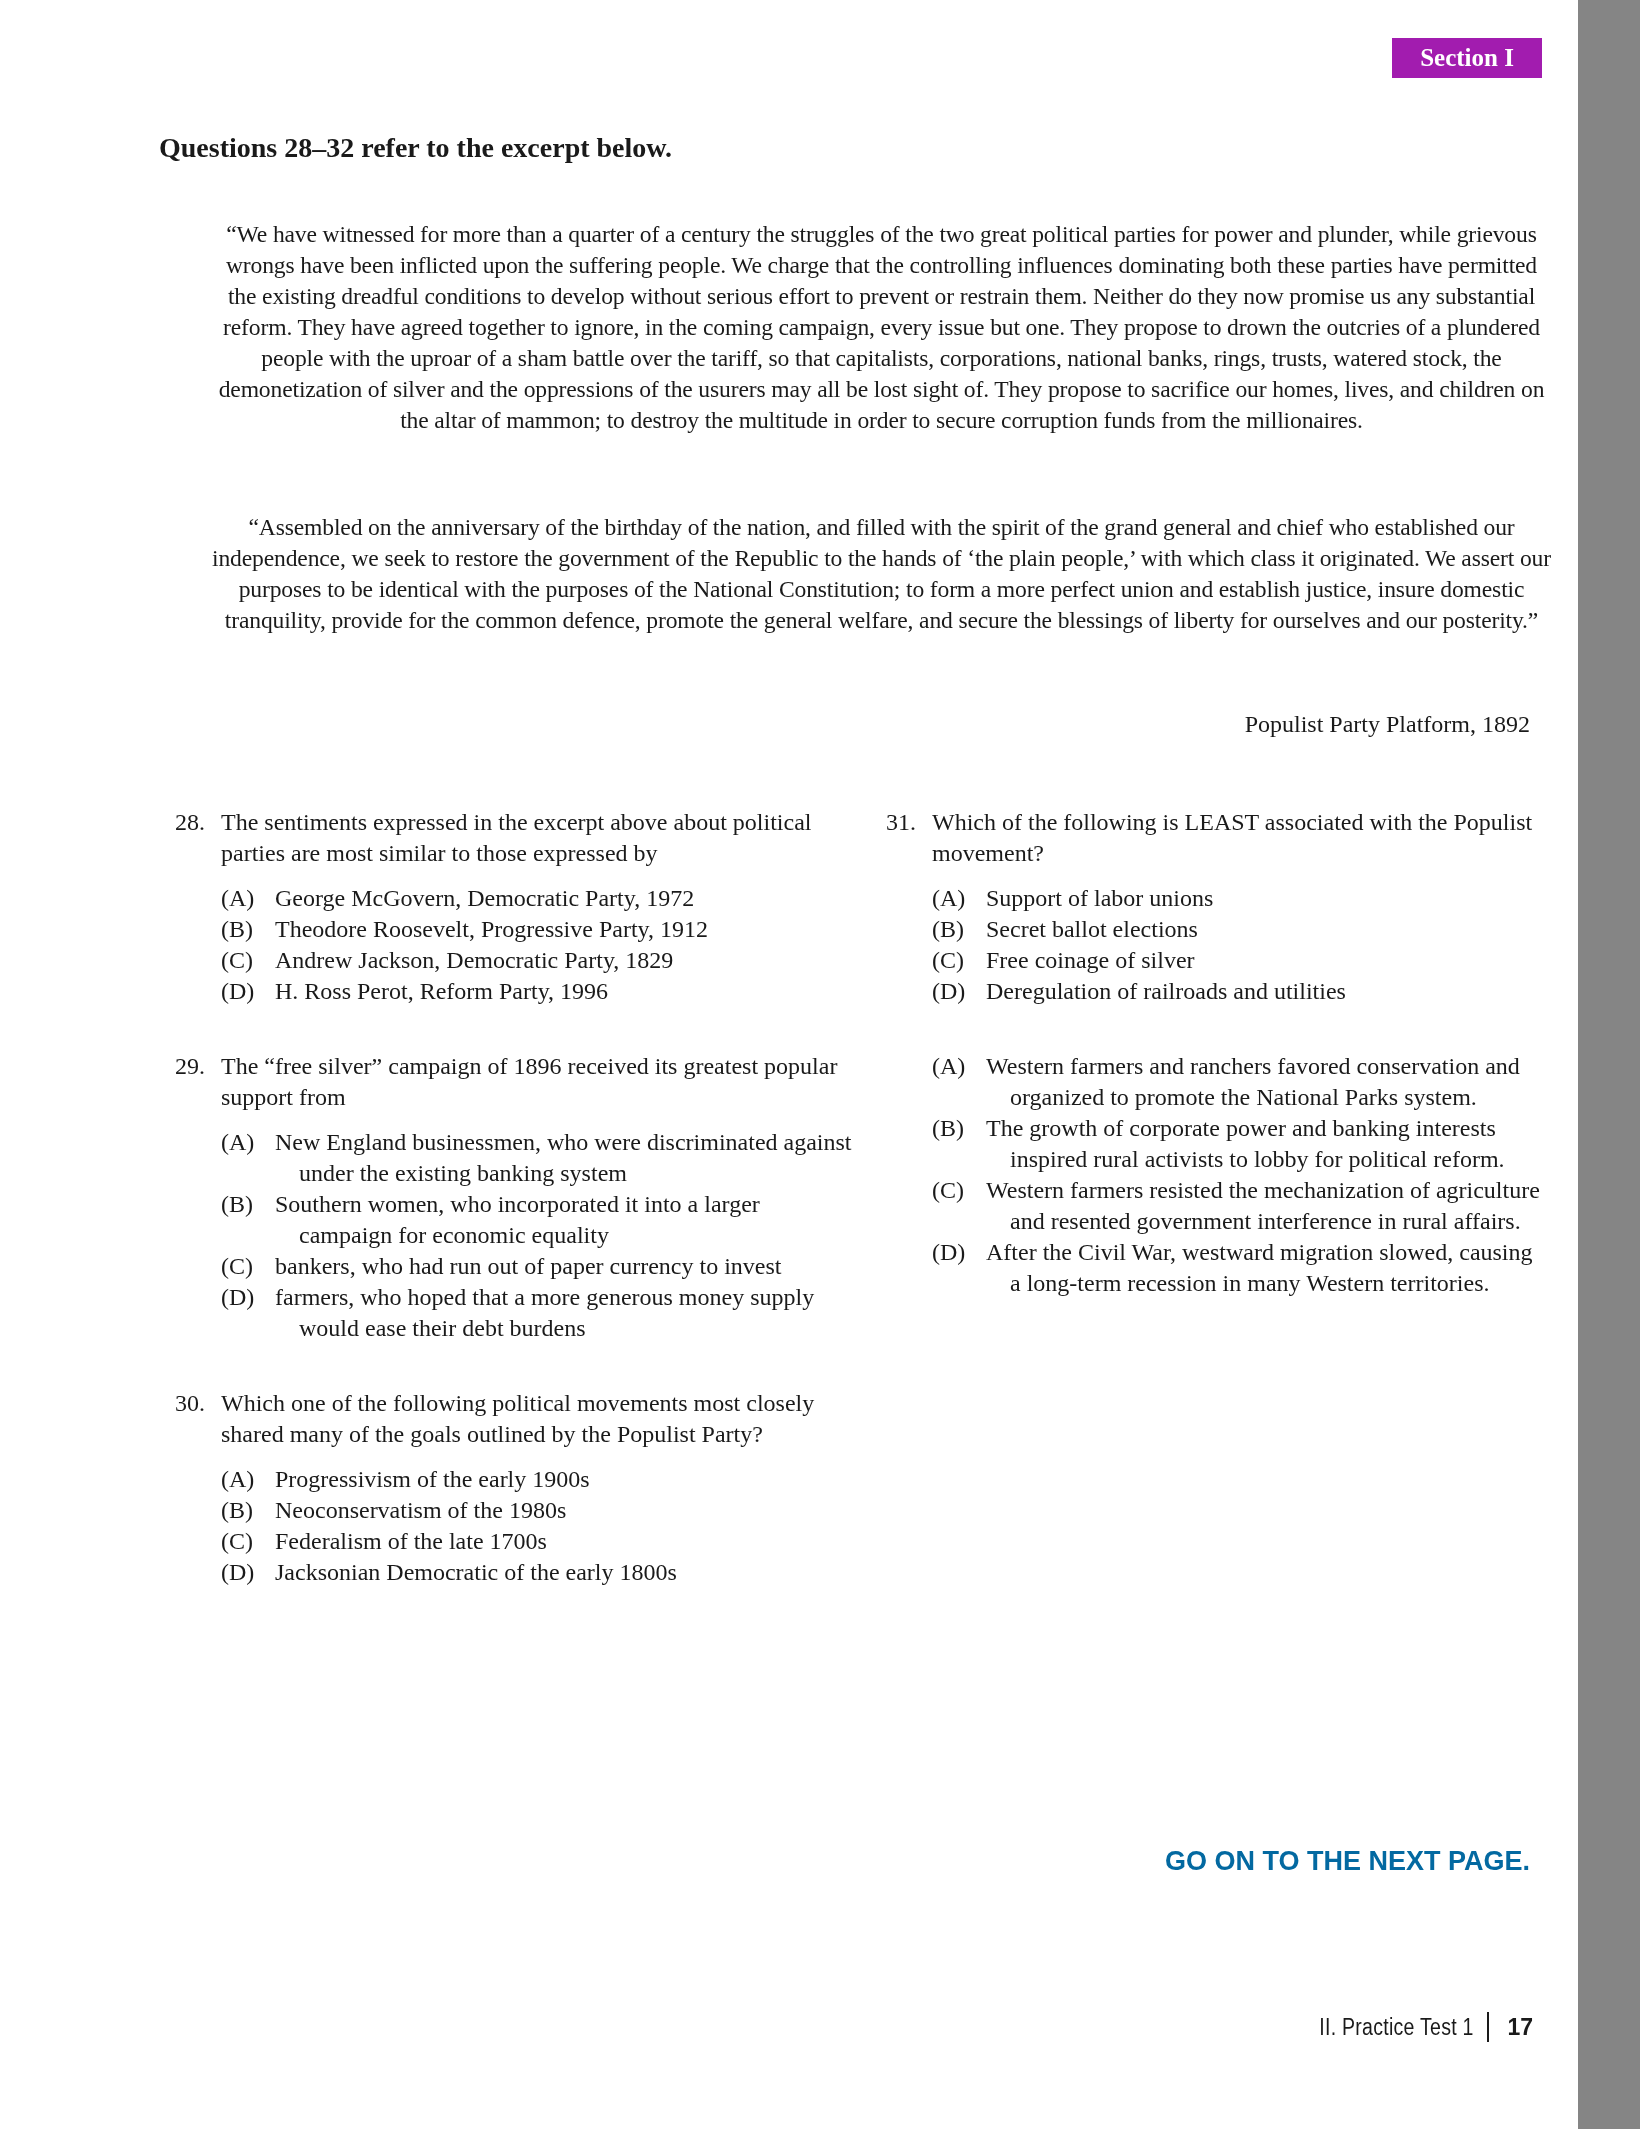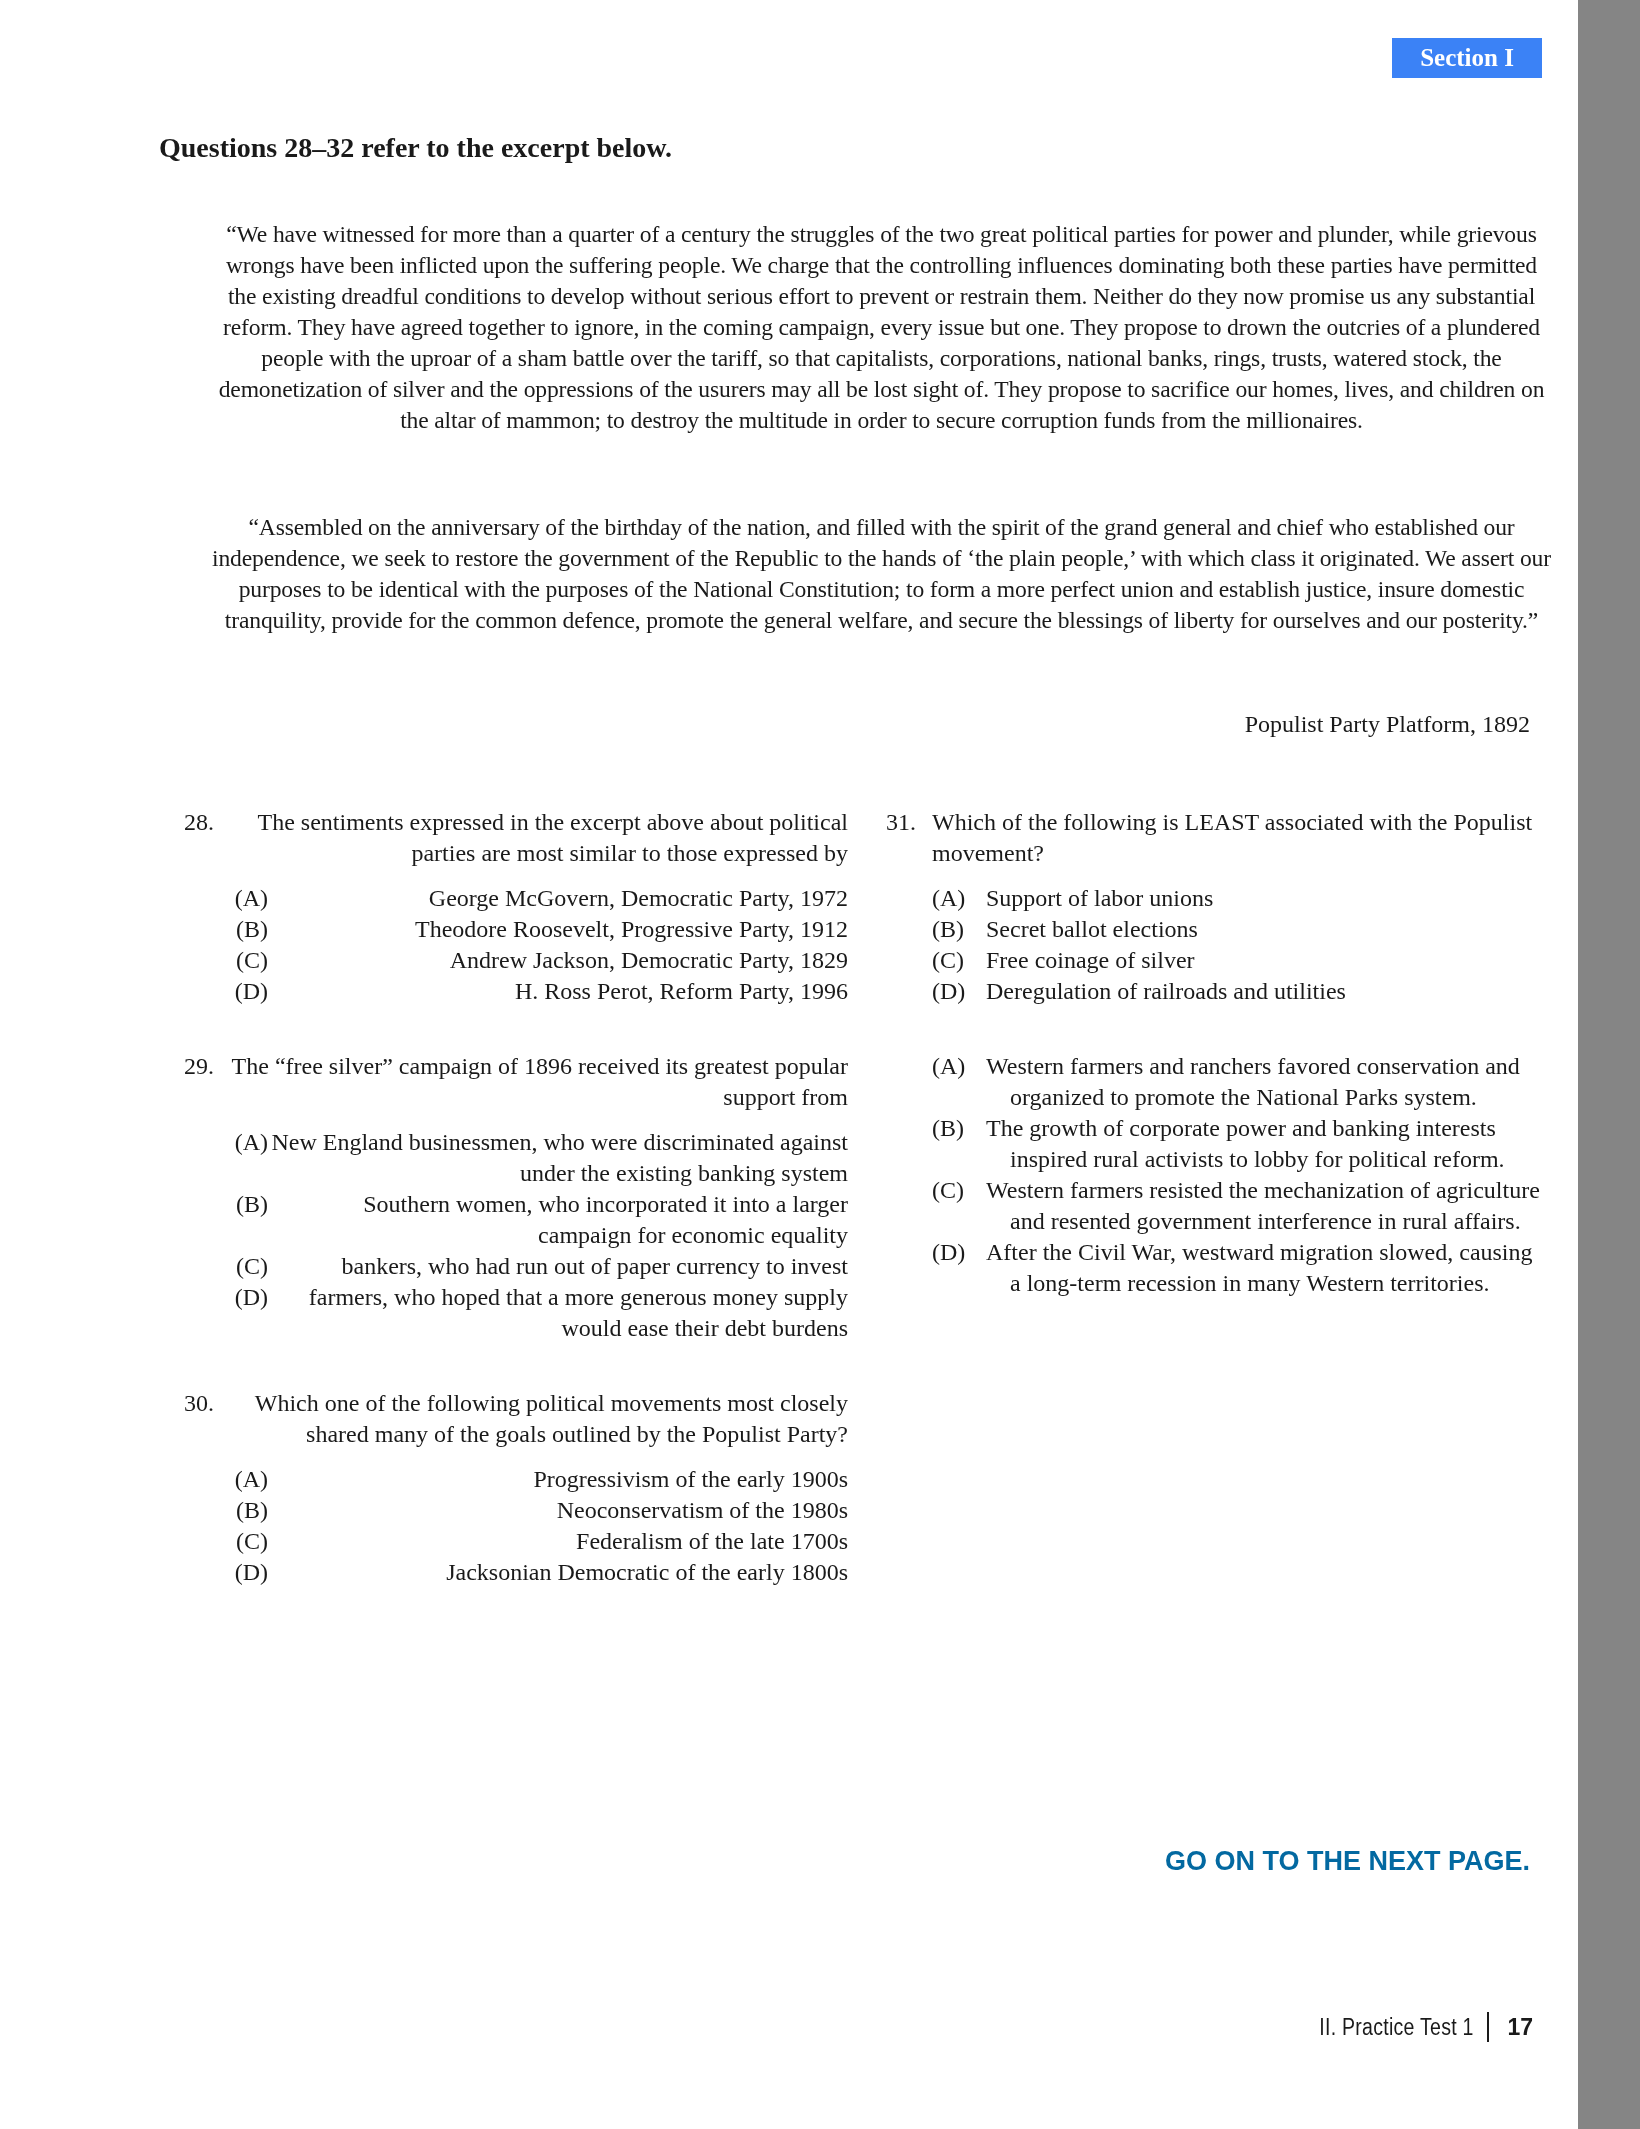--- a/index.html
+++ b/index.html
@@ -7,42 +7,42 @@
     width: 1640px; height: 2129px; position: relative; overflow: hidden;
     background: #ffffff; color: #1a1a1a;
     font-family: "Liberation Serif", "DejaVu Serif", serif;
   }
   .sidebar {
     position: absolute; left: 1578px; top: 0; width: 62px; height: 2129px;
     background: #858585;
   }
   .section-tab {
     position: absolute; left: 1392px; top: 38px; width: 150px; height: 40px;
-    background: #3b82f6; color: #ffffff;
+    background: #a21caf; color: #ffffff;
     font-weight: bold; font-size: 25px;
     display: flex; align-items: center; justify-content: center;
   }
   .intro {
     position: absolute; left: 159px; top: 132px;
     font-weight: bold; font-size: 28px;
   }
   .excerpt {
     position: absolute; left: 209px; width: 1345px;
     font-size: 23.6px; line-height: 31px;
     letter-spacing: -0.15px;
   }
   .excerpt p { margin: 0; text-align: center; }
   .p1 { top: 219px; }
   .p2 { top: 512px; }
   .citation {
     position: absolute; right: 110px; top: 711px;
     font-size: 24px;
   }
   .col { position: absolute; width: 680px; font-size: 24px; line-height: 31px; }
-  .col-left { left: 168px; top: 807px; text-align: right; }
+  .col-left { left: 175px; top: 807px; }
   .col-right { left: 886px; top: 807px; width: 660px; }
   .question { margin-bottom: 44px; }
   .q-stem { display: flex; }
   .q-num { width: 46px; flex: none; }
   .q-text { flex: 1; }
   .choices { margin-top: 14px; padding-left: 46px; }
   .choice { display: flex; }
   .choice-letter { width: 54px; flex: none; }
   .choice-text { flex: 1; padding-left: 24px; text-indent: -24px; }
   .q32 .q-num { width: 40px; }

